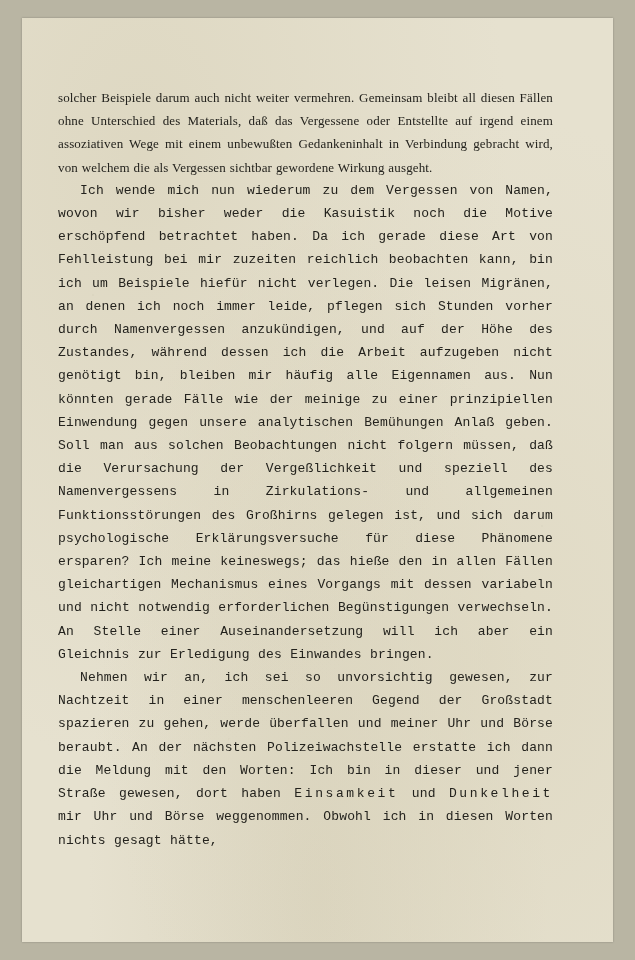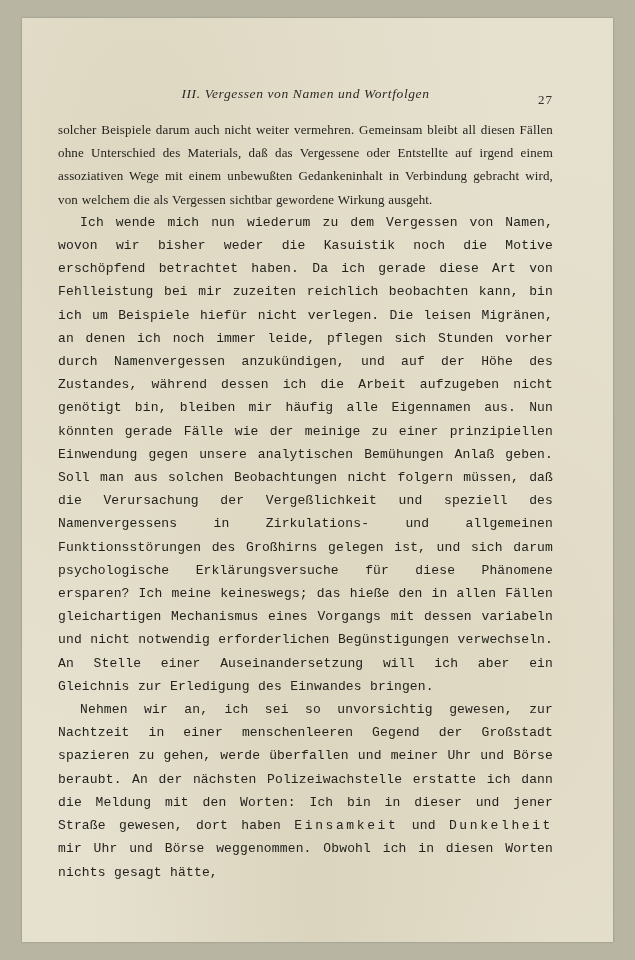--- a/index.html
+++ b/index.html
@@ -88,26 +88,19 @@
       radial-gradient(circle at 35% 78%, rgba(120,110,80,0.08) 0 1px, transparent 1px);
   }
 </style>
 </head>
 <body>
 
 <div class="page">
   <div class="grain"></div>
   <div class="text-block">
 
-    <div class="header-row">
-      <div class="running-head">
-        <span class="rh-title">III.</span>
-        <span class="rh-title">Vergessen von Namen und Wortfolgen</span>
-      </div>
-      <div class="folio">27</div>
-    </div>
 
     <p class="para">solcher Beispiele darum auch nicht weiter vermehren. Gemeinsam bleibt all diesen Fällen ohne Unterschied des Materials, daß das Vergessene oder Entstellte auf irgend einem assoziativen Wege mit einem unbewußten Gedankeninhalt in Verbindung gebracht wird, von welchem die als Vergessen sichtbar gewordene Wirkung ausgeht.</p>
     <p class="para indent">Ich wende mich nun wiederum zu dem Vergessen von Namen, wovon wir bisher weder die Kasuistik noch die Motive erschöpfend betrachtet haben. Da ich gerade diese Art von Fehlleistung bei mir zuzeiten reichlich beobachten kann, bin ich um Beispiele hiefür nicht verlegen. Die leisen Migränen, an denen ich noch immer leide, pflegen sich Stunden vorher durch Namenvergessen anzukündigen, und auf der Höhe des Zustandes, während dessen ich die Arbeit aufzugeben nicht genötigt bin, bleiben mir häufig alle Eigennamen aus. Nun könnten gerade Fälle wie der meinige zu einer prinzipiellen Einwendung gegen unsere analytischen Bemühungen Anlaß geben. Soll man aus solchen Beobachtungen nicht folgern müssen, daß die Verursachung der Vergeßlichkeit und speziell des Namenvergessens in Zirkulations- und allgemeinen Funktionsstörungen des Großhirns gelegen ist, und sich darum psychologische Erklärungsversuche für diese Phänomene ersparen? Ich meine keineswegs; das hieße den in allen Fällen gleichartigen Mechanismus eines Vorgangs mit dessen variabeln und nicht notwendig erforderlichen Begünstigungen verwechseln. An Stelle einer Auseinandersetzung will ich aber ein Gleichnis zur Erledigung des Einwandes bringen.</p>
     <p class="para indent"><span>Nehmen wir an, ich sei so unvorsichtig gewesen, zur Nachtzeit in einer menschenleeren Gegend der Großstadt spazieren zu gehen, werde überfallen und meiner Uhr und Börse beraubt. An der nächsten Polizeiwachstelle erstatte ich dann die Meldung mit den Worten: Ich bin in dieser und jener Straße gewesen, dort haben </span><span class="spaced">Einsamkeit</span><span> und </span><span class="spaced">Dunkelheit</span><span> mir Uhr und Börse weggenommen. Obwohl ich in diesen Worten nichts gesagt hätte,</span></p>
 
   </div>
 </div>
 
 </body></html>

